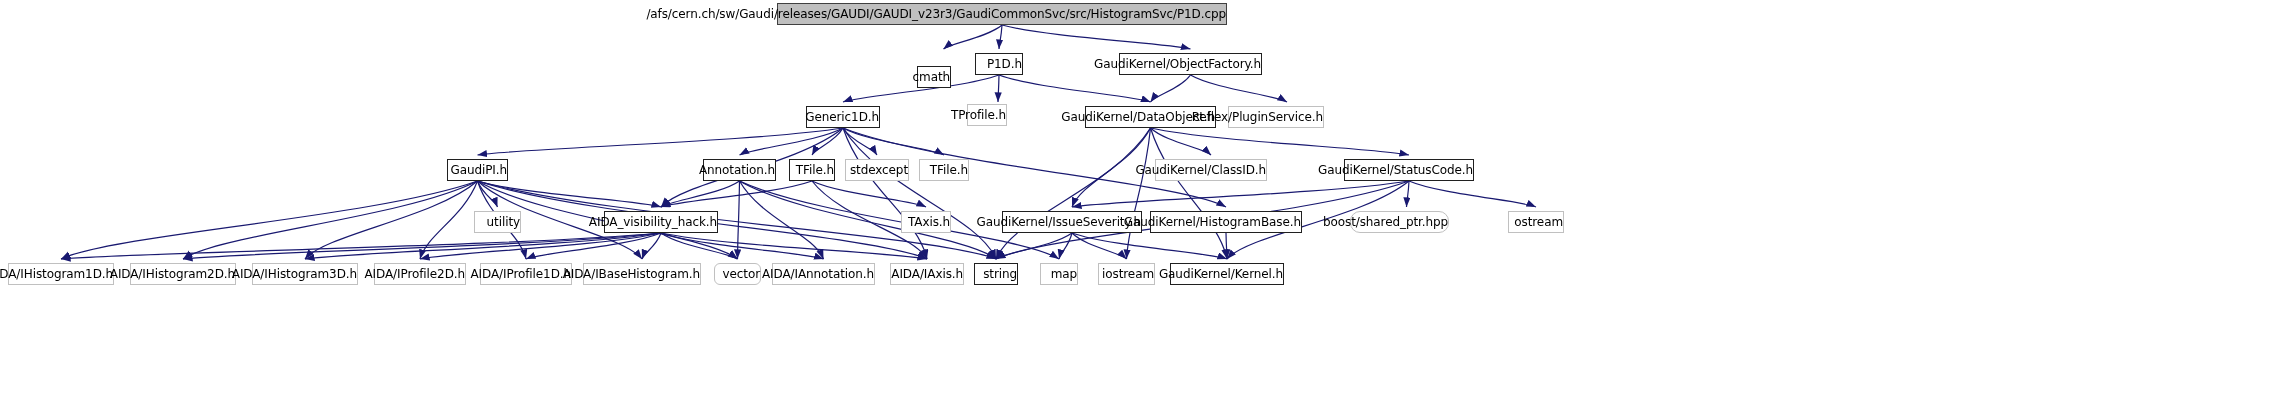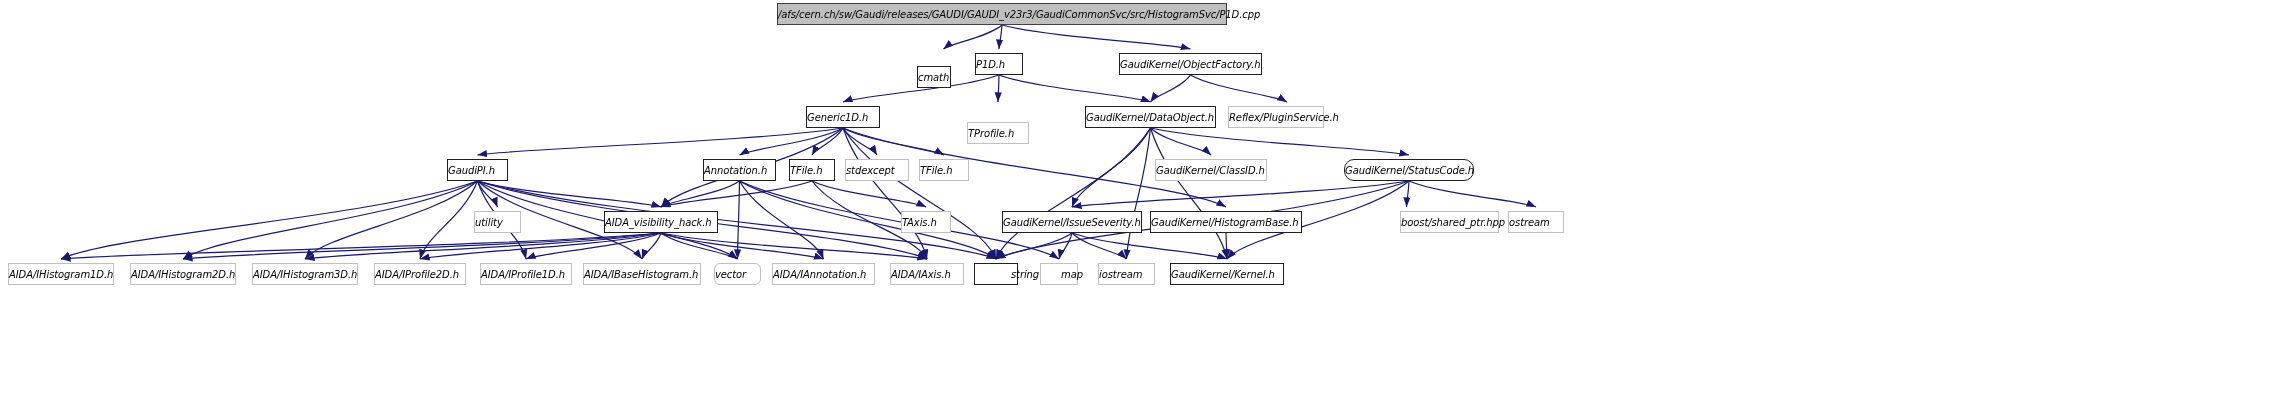--- a/index.html
+++ b/index.html
@@ -2,30 +2,29 @@
 <html><head>
 <meta charset="utf-8">
 <style>
   html,body{margin:0;padding:0;background:#ffffff;}
   body{font-family:"DejaVu Sans", sans-serif;}
   #graph{position:relative;width:2272px;height:411px;background:#fff;overflow:hidden;}
   #edges{position:absolute;left:0;top:0;width:2272px;height:411px;}
   .node{
     position:absolute;
     box-sizing:border-box;
-    display:flex;align-items:center;justify-content:flex-start;
+    display:flex;align-items:center;justify-content:flex-end;
     height:22px;
     background:#ffffff;
     border:1px solid #404040;
-    font-size:10px;
+    font-size:12px;
     color:#000000;
     white-space:nowrap;
     letter-spacing:-0.1px;
     z-index:3;
-    font-style:italic;
   }
   .node.root{background:#bfbfbf;border:1px solid #404040;}
   .node.ext{border:1px solid #c0c0c0;color:#000;}
   .node.strong{border:1.5px solid #202020;}
 </style>
 </head>
 <body>
 
 <div id="graph">
   <svg id="edges" xmlns="http://www.w3.org/2000/svg">
@@ -104,36 +103,36 @@
       </div>
       <div class="node strong" style="left: 917px; top: 66px; width: 34px;">
         <span>cmath</span>
       </div>
       <div class="node strong" style="left: 975px; top: 53px; width: 48px;">
         <span>P1D.h</span>
       </div>
       <div class="node strong" style="left: 1119px; top: 53px; width: 143px;">
         <span>GaudiKernel/ObjectFactory.h</span>
       </div>
-      <div class="node ext" style="left: 967px; top: 122px; width: 62px;">
+      <div class="node ext" style="left: 967px; top: 104px; width: 40px;">
         <span>TProfile.h</span>
       </div>
       <div class="node strong" style="left: 1085px; top: 106px; width: 131px;">
         <span>GaudiKernel/DataObject.h</span>
       </div>
       <div class="node ext" style="left: 1228px; top: 106px; width: 96px;">
         <span>Reflex/PluginService.h</span>
       </div>
       <div class="node strong" style="left: 806px; top: 106px; width: 74px;">
         <span>Generic1D.h</span>
       </div>
       <div class="node ext" style="left: 1155px; top: 159px; width: 112px;">
         <span>GaudiKernel/ClassID.h</span>
       </div>
-      <div class="node strong" style="left: 1344px; top: 159px; width: 130px; border-radius: 10px;">
+      <div class="node strong" style="left: 1344px; top: 159px; width: 130px;">
         <span>GaudiKernel/StatusCode.h</span>
       </div>
       <div class="node strong" style="left: 447px; top: 159px; width: 61px;">
         <span>GaudiPI.h</span>
       </div>
       <div class="node strong" style="left: 703px; top: 159px; width: 73px;">
         <span>Annotation.h</span>
       </div>
       <div class="node strong" style="left: 789px; top: 159px; width: 46px;">
         <span>TFile.h</span>
@@ -152,21 +151,21 @@
       </div>
       <div class="node ext" style="left: 901px; top: 211px; width: 50px;">
         <span>TAxis.h</span>
       </div>
       <div class="node strong" style="left: 1002px; top: 211px; width: 140px;">
         <span>GaudiKernel/IssueSeverity.h</span>
       </div>
       <div class="node strong" style="left: 1150px; top: 211px; width: 152px;">
         <span>GaudiKernel/HistogramBase.h</span>
       </div>
-      <div class="node ext" style="left: 1400px; top: 211px; width: 99px;">
+      <div class="node ext" style="left: 1350px; top: 211px; width: 99px; border-radius: 10px;">
         <span>boost/shared_ptr.hpp</span>
       </div>
       <div class="node ext" style="left: 1508px; top: 211px; width: 56px;">
         <span>ostream</span>
       </div>
       <div class="node ext" style="left: 8px; top: 263px; width: 106px;">
         <span>AIDA/IHistogram1D.h</span>
       </div>
       <div class="node ext" style="left: 130px; top: 263px; width: 106px;">
         <span>AIDA/IHistogram2D.h</span>

